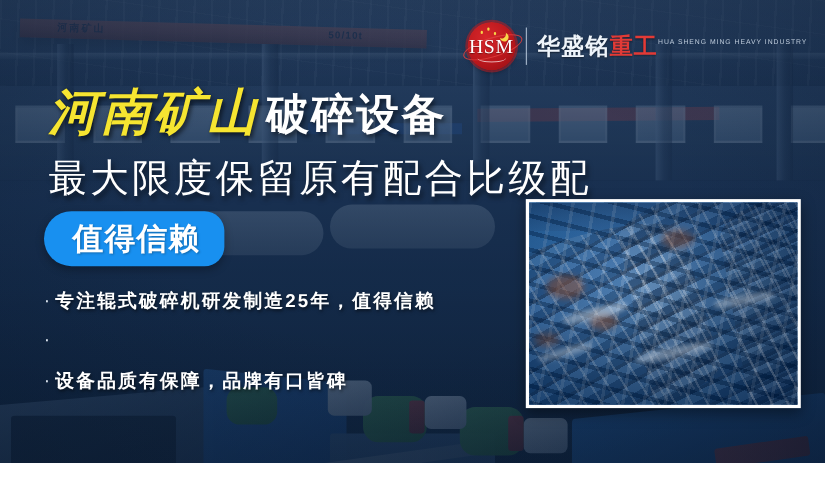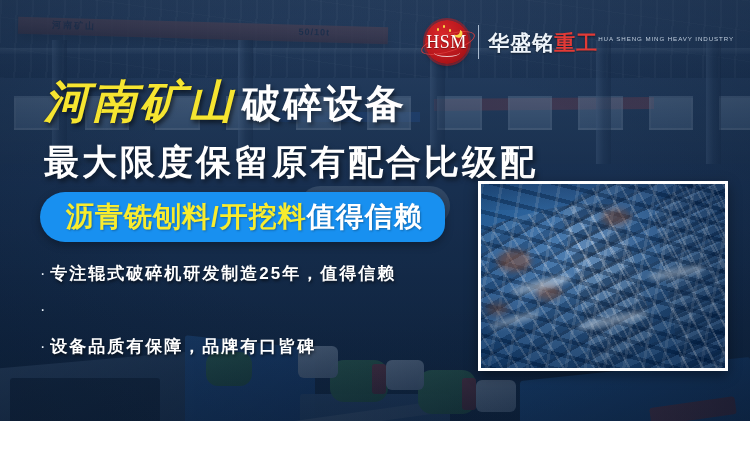--- a/index.html
+++ b/index.html
@@ -138,21 +138,21 @@
   .hl-y{
     font-size:45px;font-weight:bold;color:#f6e531;letter-spacing:3px;
     font-family:"DejaVu Sans","Liberation Sans",sans-serif;font-style:italic;
     text-shadow:2px 3px 4px rgba(0,0,0,.55), 0 0 1px rgba(0,0,0,.6);
   }
   .hl-w{
     font-size:39px;font-weight:bold;color:#ffffff;letter-spacing:2px;margin-left:6px;
     text-shadow:2px 3px 4px rgba(0,0,0,.5);
   }
   .head-l2{
-    margin-top:7px;font-size:35px;font-weight:bold;color:#ffffff;letter-spacing:3px;white-space:nowrap;
+    margin-top:7px;font-size:35px;font-weight:normal;color:#ffffff;letter-spacing:3px;white-space:nowrap;
     text-shadow:2px 3px 5px rgba(0,0,0,.55);
   }
 
   
   .pill{
     position:absolute;left:40px;top:192px;height:50px;z-index:15;
     background:#1890f0;border-radius:25px 18px 18px 25px;
     display:flex;align-items:center;padding:0 22px 0 26px;
     box-shadow:0 3px 8px rgba(0,0,0,.3);
   }
@@ -296,21 +296,20 @@
 
   <div class="head">
     <div class="head-l1">
       <span class="hl-y">河南矿山</span>
       <span class="hl-w">破碎设备</span>
     </div>
     <div class="head-l2">最大限度保留原有配合比级配</div>
   </div>
 
   <div class="pill">
-    <span class="y">沥青铣刨料/开挖料</span>
       <span class="w">值得信赖</span>
   </div>
 
   <div class="bullets">
     <div class="bullet">
       <span class="dot">·</span>
       <span class="txt">专注辊式破碎机研发制造25年，值得信赖</span>
     </div>
     <div class="bullet">
       <span class="dot">·</span>

